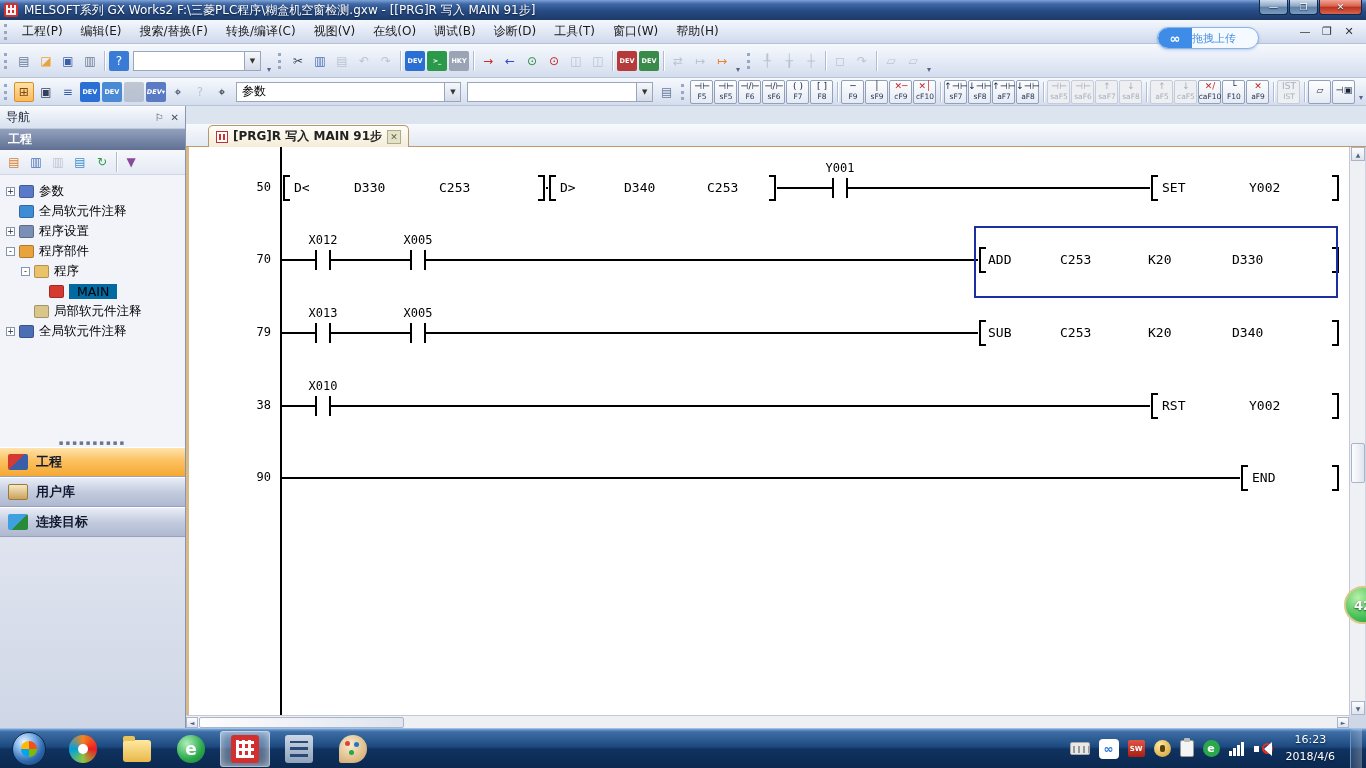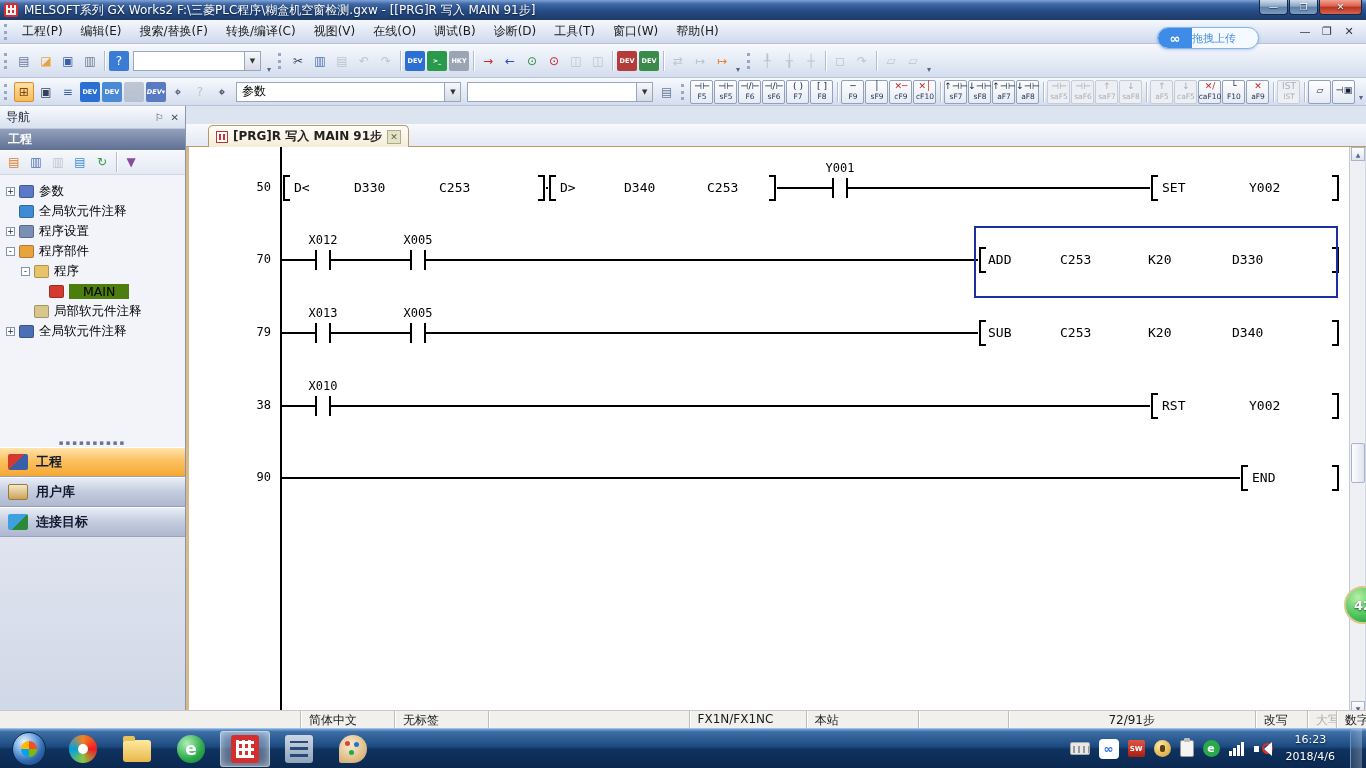--- a/index.html
+++ b/index.html
@@ -77,21 +77,21 @@
   #nav-section { height:21px; background:linear-gradient(#93a1bd,#5f7094); color:#fff; font-weight:bold;
     display:flex; align-items:center; padding:0 8px; font-size:12px; }
   #nav-tbar { height:25px; display:flex; align-items:center; padding:0 3px; border-bottom:1px solid #cfd6e4;
     background:linear-gradient(#f6f8fb,#e4e9f3); }
   #nav-tree { flex:1; padding-top:6px; overflow:hidden; }
   .trow { display:flex; align-items:center; height:20px; font-size:12.5px; color:#000; }
   .exp { width:9px; height:9px; border:1px solid #8496ad; background:#fff; font-size:8px; line-height:7px;
     text-align:center; margin-right:4px; color:#222; flex:0 0 auto; }
   .expsp { width:13px; flex:0 0 auto; }
   .ticon { width:15px; height:13px; border-radius:2px; margin-right:5px; flex:0 0 auto; border:1px solid rgba(0,0,0,.25); }
-  .sel-label { background:#4d7c0f; padding:0 14px; }
+  .sel-label { background:#0369a1; padding:0 8px; }
   #nav-splitter { height:8px; display:flex; align-items:center; justify-content:center; color:#6a7690; font-size:7px; letter-spacing:2px; }
   .navbtn { height:30px; display:flex; align-items:center; gap:8px; padding-left:8px; font-weight:bold; font-size:13px;
     color:#101a30; border:1px solid #98a2bc; border-left:none; border-right:none; border-top:1px solid #fff;
     background:linear-gradient(180deg,#e9edf6,#c3cbde 50%,#aeb8d0); }
   .navbtn.active { background:linear-gradient(180deg,#ffe3ac,#fcc161 45%,#f6a832); }
   .nicon { width:20px; height:16px; border-radius:2px; }
   .nicon-0 { background:linear-gradient(135deg,#d43a2f 0 45%,#3a5fa8 45% 100%); }
   .nicon-1 { background:linear-gradient(#f5e9c8,#caa25a); border:1px solid #9a7a3a; }
   .nicon-2 { background:linear-gradient(135deg,#3fa0e0 0 55%,#2a8a3a 55% 100%); }
   #nav-footer { flex:1; background:linear-gradient(#dfe4ef,#c9d1e2); display:flex; justify-content:flex-end;
@@ -603,33 +603,20 @@
       <div class="sthumb" style="left:1px;top:296px;width:14px;height:40px"></div>
       <div class="sarrow" style="left:1px;bottom:0;width:14px;height:14px">▼</div>
     </div>
     <div class="hscroll">
       <div class="sarrow" style="left:0;top:1px;width:12px;height:11px">◄</div>
       <div class="sthumb" style="left:13px;top:1px;width:205px;height:11px"></div>
       <div class="sarrow" style="right:0;top:1px;width:12px;height:11px">►</div>
     </div>
   </div>
 
-  <div id="statusbar">
-      <div class="sseg" style="width: 322px;"></div>
-      <div class="sseg" style="width: 100px;">简体中文</div>
-      <div class="sseg" style="width: 100px;">无标签</div>
-      <div class="sseg" style="width: 215px;"></div>
-      <div class="sseg" style="width: 125px;">FX1N/FX1NC</div>
-      <div class="sseg" style="width: 120px;">本站</div>
-      <div class="sseg" style="width: 95px;"></div>
-      <div class="sseg ctr" style="width: 265px;">72/91步</div>
-      <div class="sseg" style="width: 55px;">改写</div>
-      <div class="sseg off" style="width: 30px;">大写</div>
-      <div class="sseg" style="width: 31px;">数字</div>
-    </div>
 
   <div id="taskbar">
     <div id="taskbar-apps">
         <div class="tapp">
           <div class="ticn orb"></div>
         </div>
         <div class="tapp">
           <div class="ticn swirl"></div>
         </div>
         <div class="tapp">

